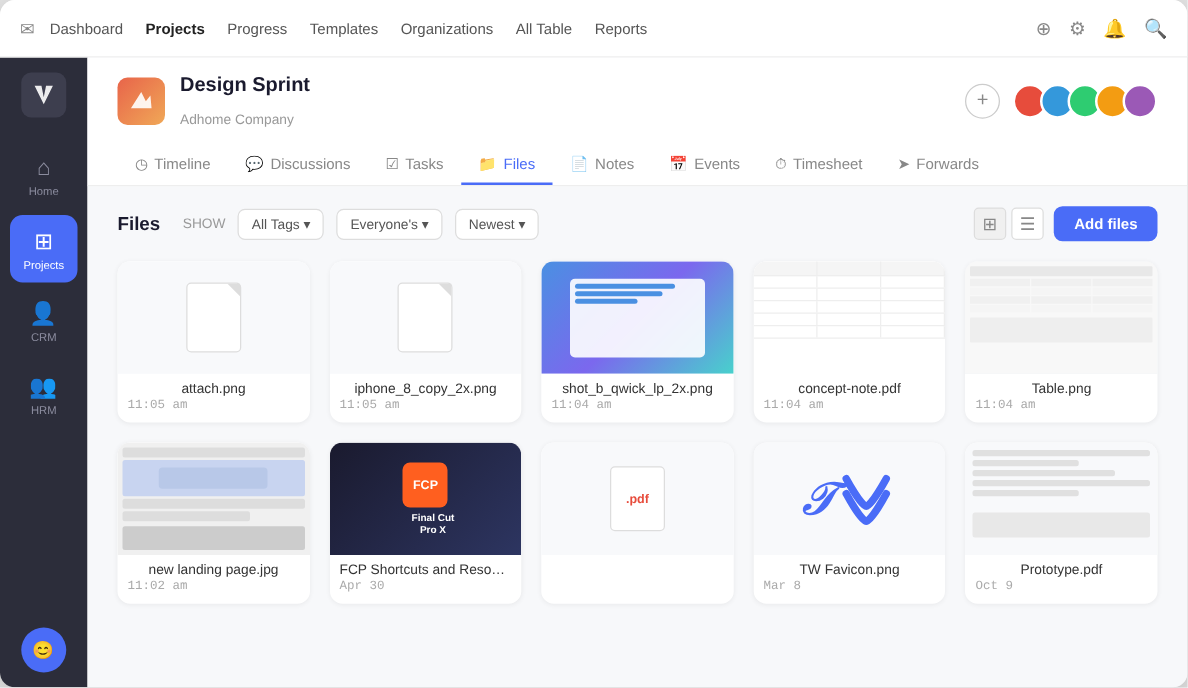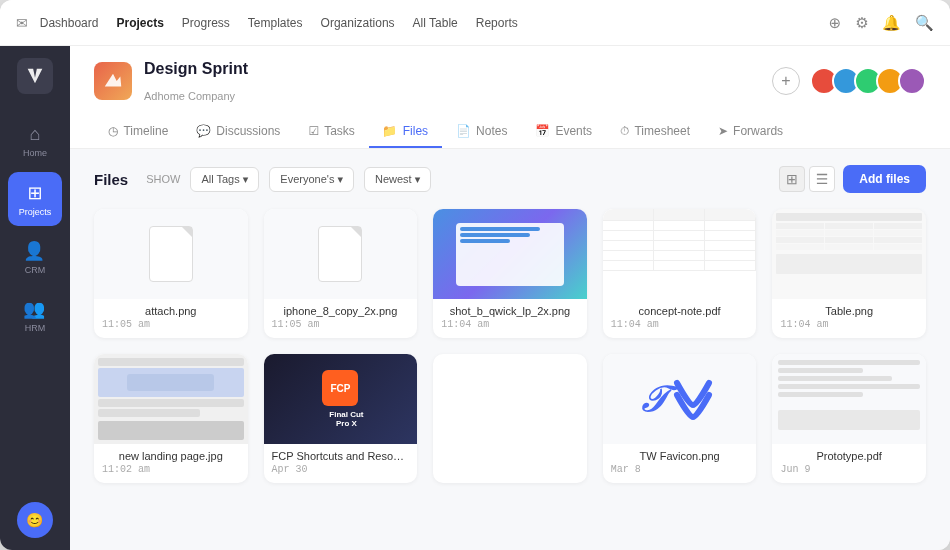--- a/index.html
+++ b/index.html
@@ -741,20 +741,27 @@
                 <div class="fcp-title">Final Cut<br>Pro X</div>
               </div>
             </div>
             <div class="file-info">
               <div class="file-name">FCP Shortcuts and Resources P...</div>
               <div class="file-time">Apr 30</div>
             </div>
           </div>
 
           <div class="file-card">
+            <div class="file-thumb file-thumb-plain">
+              <div class="pdf-icon">
+                <div class="pdf-icon-box">
+                  <span>.pdf</span>
+                </div>
+              </div>
+            </div>
           </div>
 
           <div class="file-card">
             <div class="file-thumb file-thumb-plain">
               <div style="display:flex;align-items:center;justify-content:center;width:100%;height:100%;">
                 <span class="tw-logo">𝒯</span>
                 <svg width="48" height="48" viewBox="0 0 48 48">
                   <path d="M8 8 C8 8, 20 30, 24 30 C28 30, 40 8, 40 8" stroke="#4a6cf7" stroke-width="6" fill="none" stroke-linecap="round"></path>
                   <path d="M8 20 C8 20, 20 42, 24 42 C28 42, 40 20, 40 20" stroke="#4a6cf7" stroke-width="6" fill="none" stroke-linecap="round"></path>
                 </svg>
@@ -774,20 +781,20 @@
                   <div class="proto-line short"></div>
                   <div class="proto-line medium"></div>
                   <div class="proto-line"></div>
                   <div class="proto-line short"></div>
                 </div>
                 <div style="margin:4px 6px;height:20px;background:#e8e8e8;border-radius:2px;"></div>
               </div>
             </div>
             <div class="file-info">
               <div class="file-name">Prototype.pdf</div>
-              <div class="file-time">Jun 9</div>
+              <div class="file-time">Oct 9</div>
             </div>
           </div>
         </div>
       </div>
     </div>
   </div>
 </div>
 
 </body></html>

